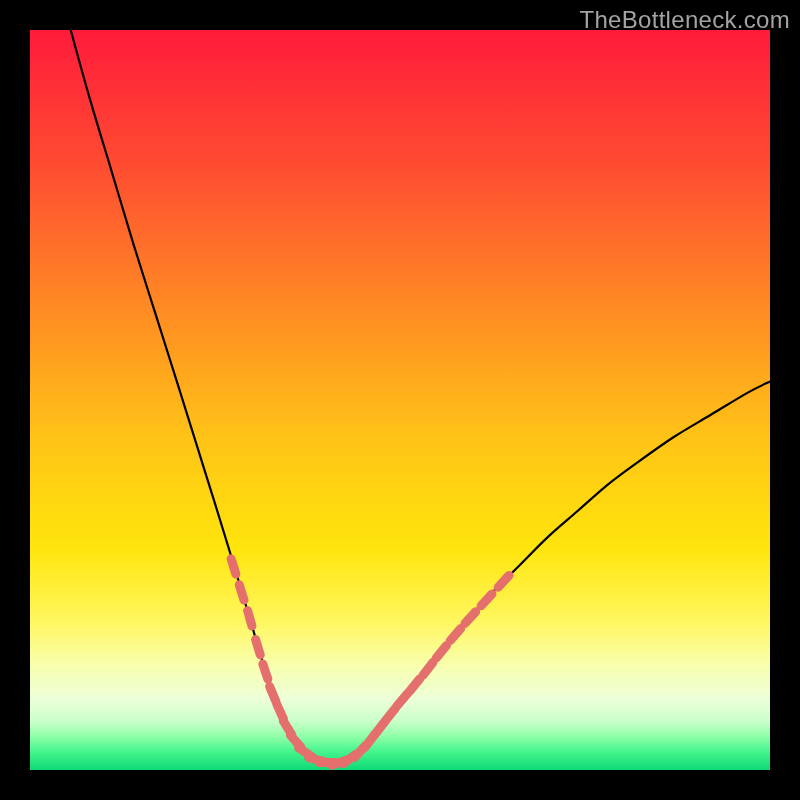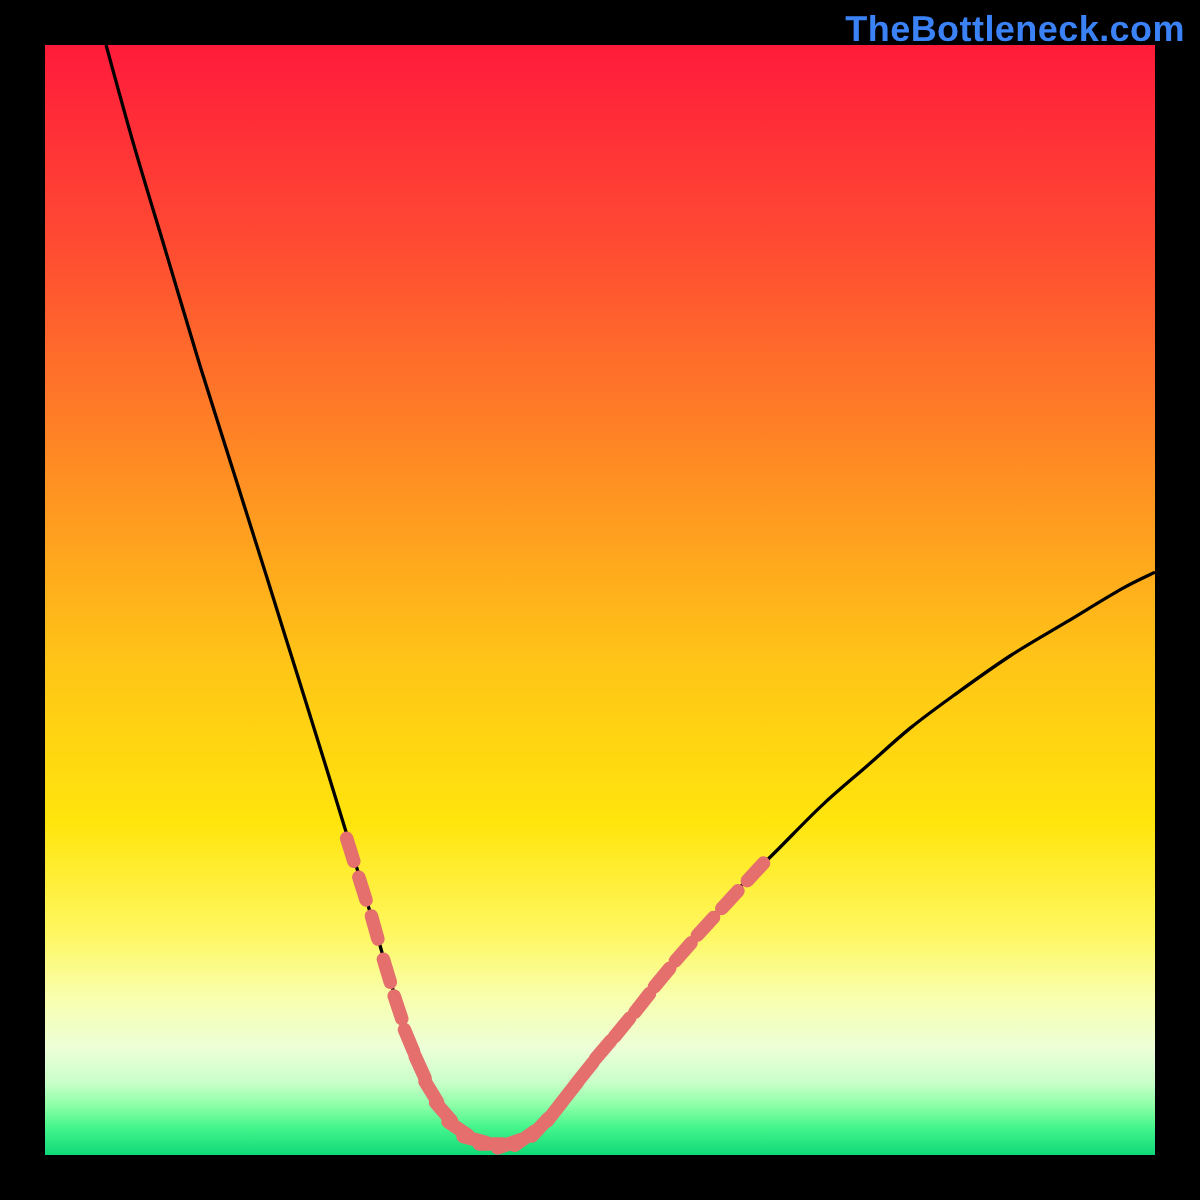--- a/index.html
+++ b/index.html
@@ -39,23 +39,23 @@
     left: 0;
     top: 0;
     width: 740px;
     height: 740px;
     overflow: visible;
   }
   .watermark {
     position: absolute;
     top: 6px;
     right: 10px;
-    color: #3b82f6;
+    color: #a3a3a3;
     font-size: 24px;
-    font-weight: 700;
+    font-weight: 400;
     letter-spacing: 0.3px;
     user-select: none;
   }
 </style>
 </head>
 <body>
 
 <div class="frame">
 
   <div class="watermark">TheBottleneck.com</div>

